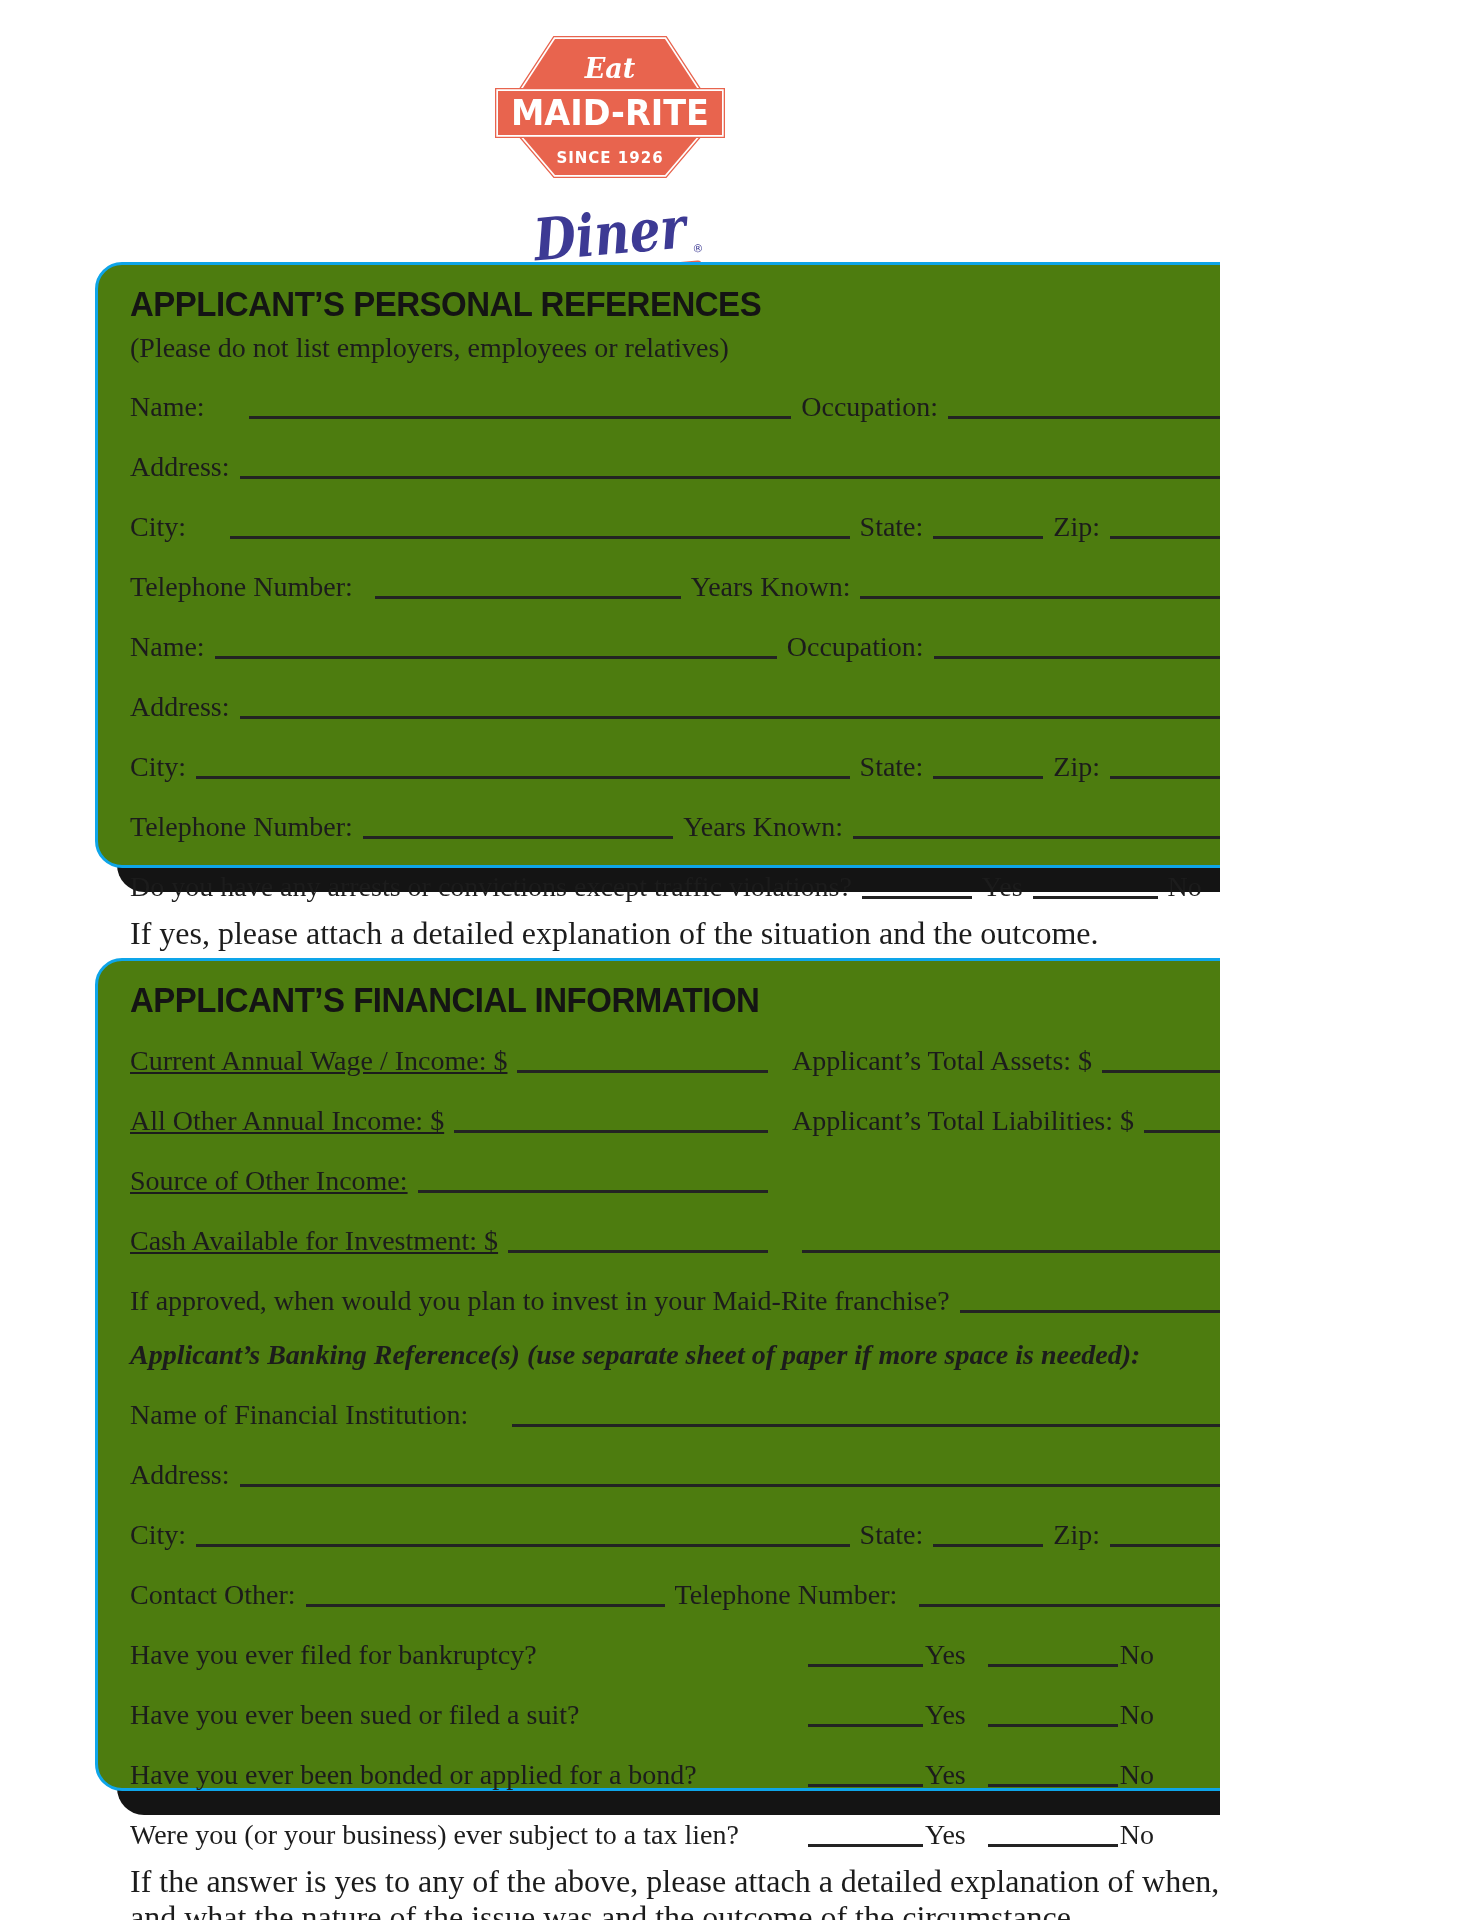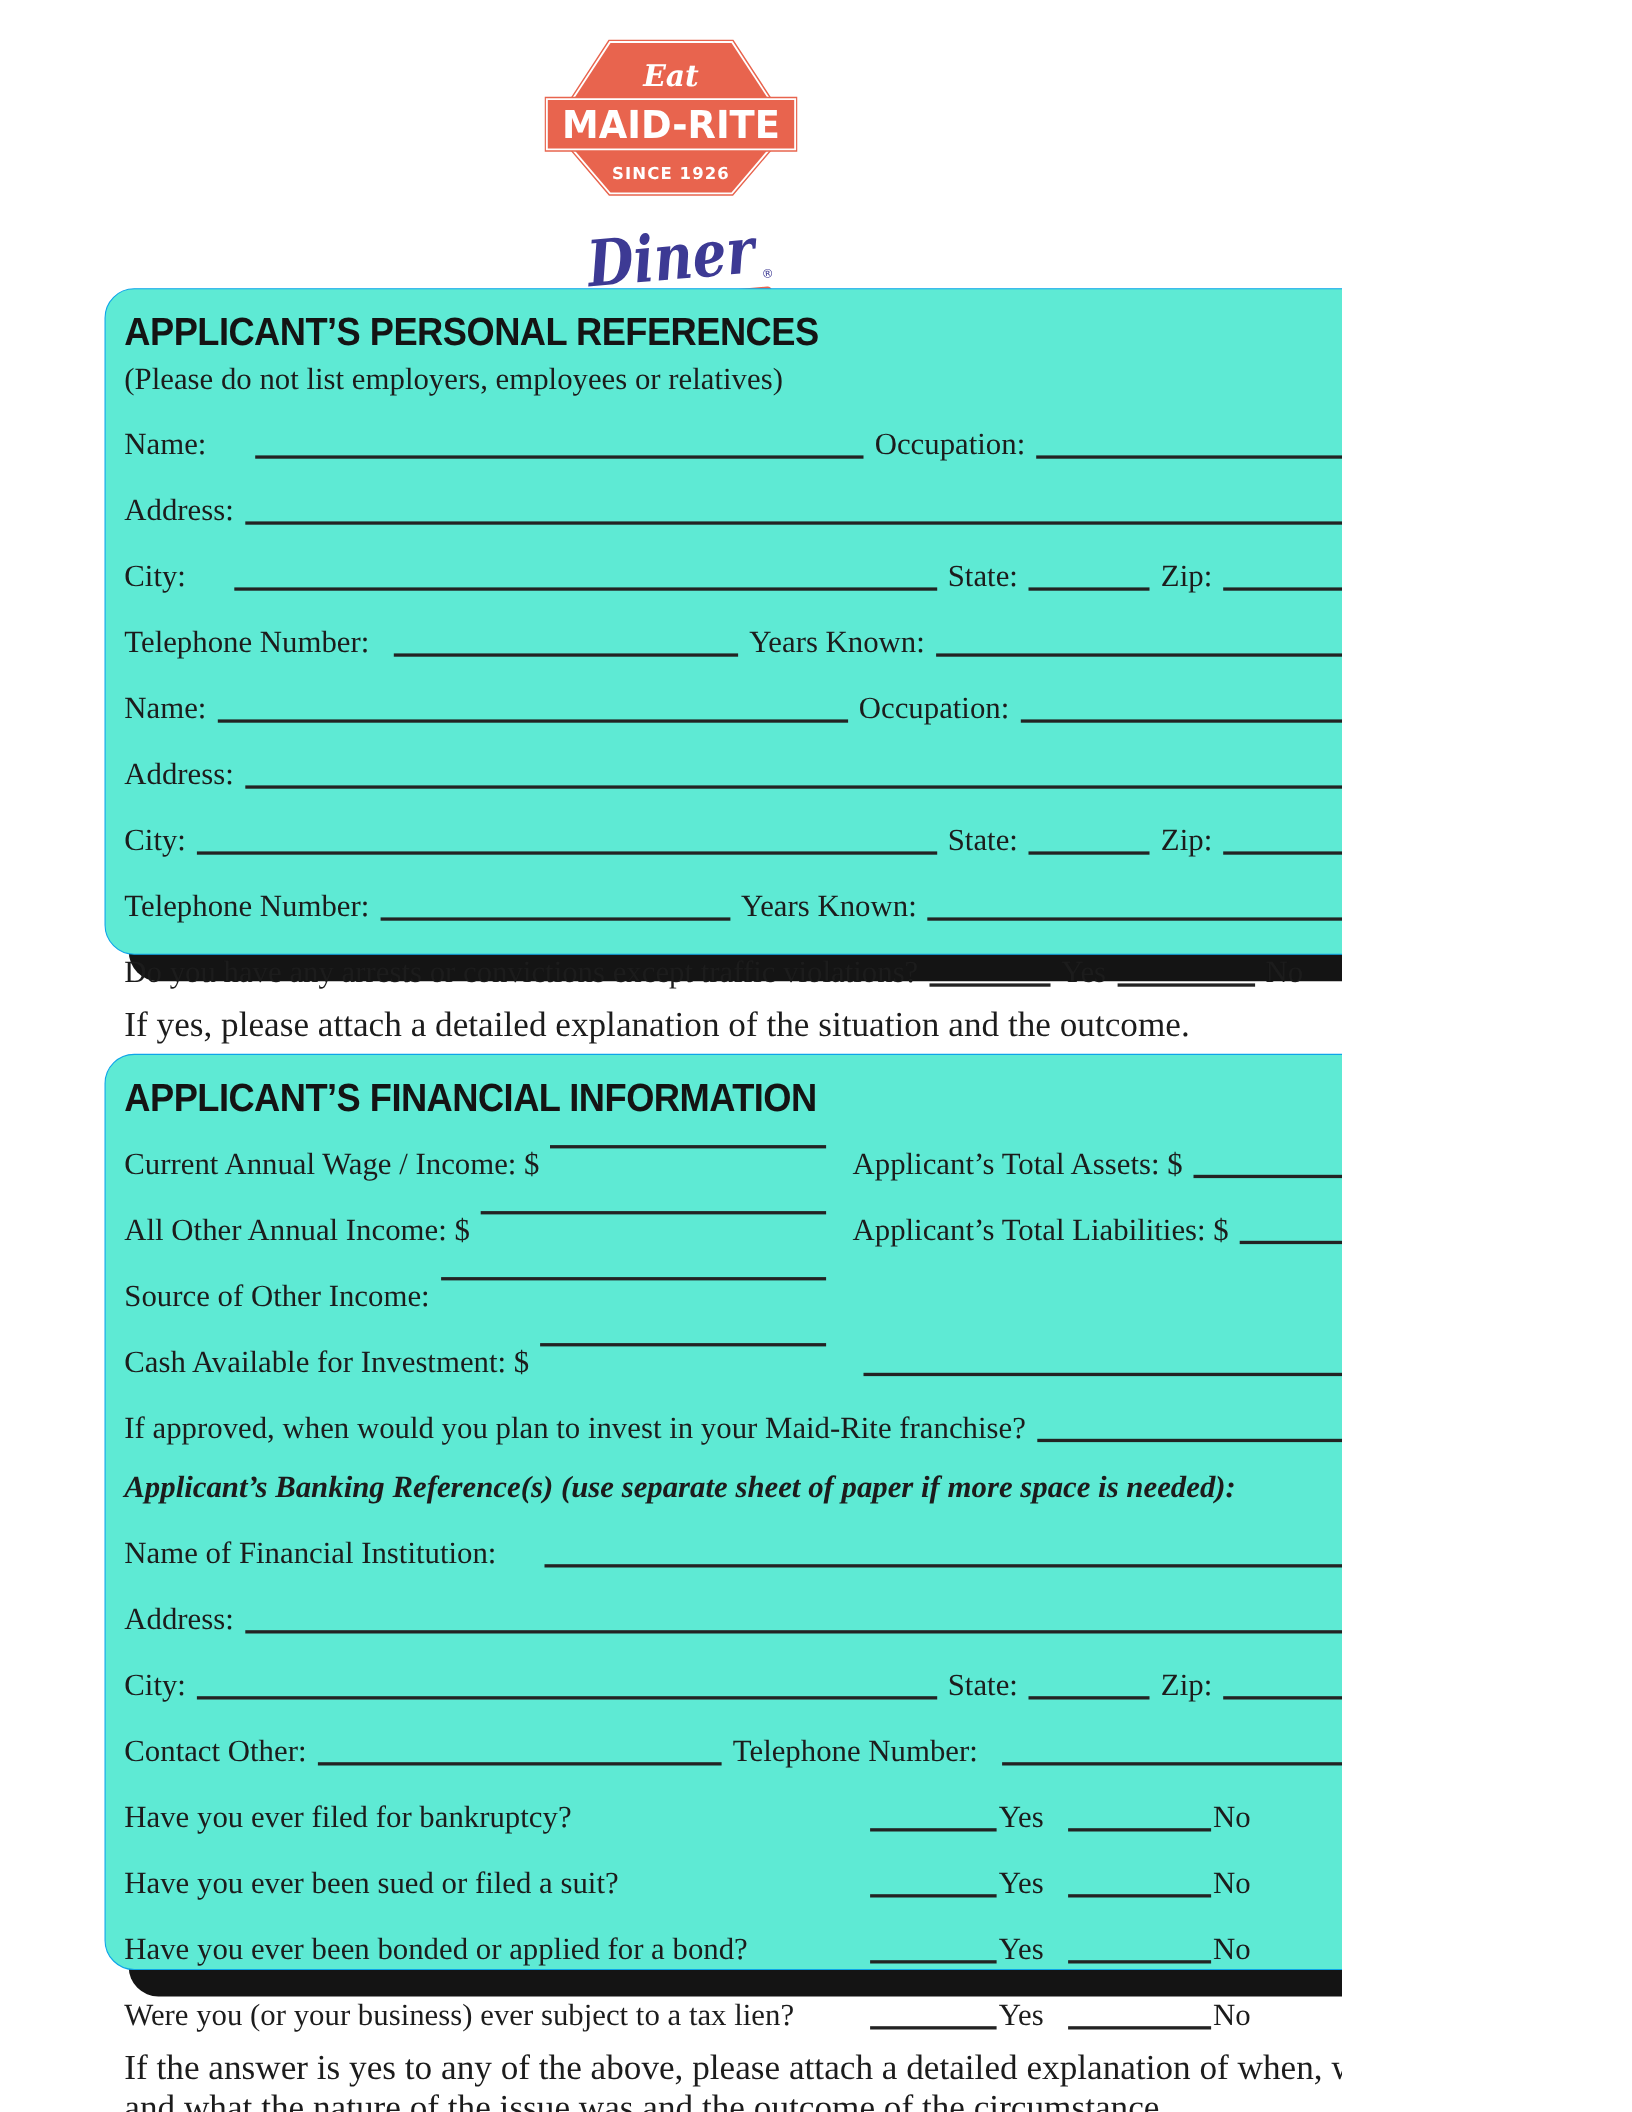--- a/index.html
+++ b/index.html
@@ -8,44 +8,44 @@
     width:1484px; height:1920px; background:#ffffff;
     font-family:"Liberation Serif", serif; color:#1c1c1c;
   }
   .page { position:relative; width:1220px; height:1920px; overflow:hidden; background:#fff; }
 
   
   .logo-wrap { position:absolute; top:36px; left:50%; margin-left:-115px; width:230px; height:248px; }
 
   
   .card {
-    position:absolute; left:95px; width:1300px; background:#5eead4;
-    border:1px solid #0ea5e9; border-radius:27px;
+    position:absolute; left:95px; width:1300px; background:#4d7c0f;
+    border:3px solid #0ea5e9; border-radius:27px;
     box-shadow:22px 24px 0 0 #141414;
-    padding:20px 32px 20px 17px;
+    padding:20px 32px 20px 32px;
   }
   .card1 { top:262px; height:606px; }
   .card2 { top:958px; height:833px; }
 
   .card-title {
     font-family:"Liberation Sans", sans-serif; font-weight:bold;
     font-size:33px; letter-spacing:-0.5px; line-height:38px; color:#141414;
     transform:scale(1,1.08); transform-origin:left center;
   }
   .note { font-size:28px; line-height:34px; margin-top:8px; }
 
   .row { display:flex; align-items:flex-end; margin-top:24px; font-size:28px; line-height:36px; white-space:nowrap; }
   .lbl { flex:0 0 auto; }
   .fl { height:2px; border-bottom:3px solid #232323; margin:0 10px 6px 10px; flex:1; }
   .f135 { flex:1.35; } .f10 { flex:1; } .f22 { flex:2.2; } .f16 { flex:1.6; } .f12 { flex:1.2; }
   .w110 { flex:0 0 110px; } .w125 { flex:0 0 125px; } .w115 { flex:0 0 115px; } .w130 { flex:0 0 130px; } .w240 { flex:0 0 240px; }
   .ml44 { margin-left:44px; }
   .ml20 { margin-left:22px; }
   .mr2 { margin-right:2px; }
-  .colL { flex:0 0 648px; display:flex; margin-right:14px; }
+  .colL { flex:0 0 648px; display:flex; align-items:flex-end; margin-right:14px;text-decoration:underline; }
   .colR { flex:1; display:flex; align-items:flex-end; }
   .q { flex:0 0 668px; white-space:normal; }
   .banking { font-weight:bold; font-style:italic; margin-top:18px; }
   .para { font-size:32px; line-height:36px; margin-top:10px; white-space:normal; max-width:1190px; }
 
   .artifact { position:absolute; left:1421px; top:494px; width:48px; height:0; border-top:3px solid #3a3a3a; }
 </style>
 </head>
 <body>
 

